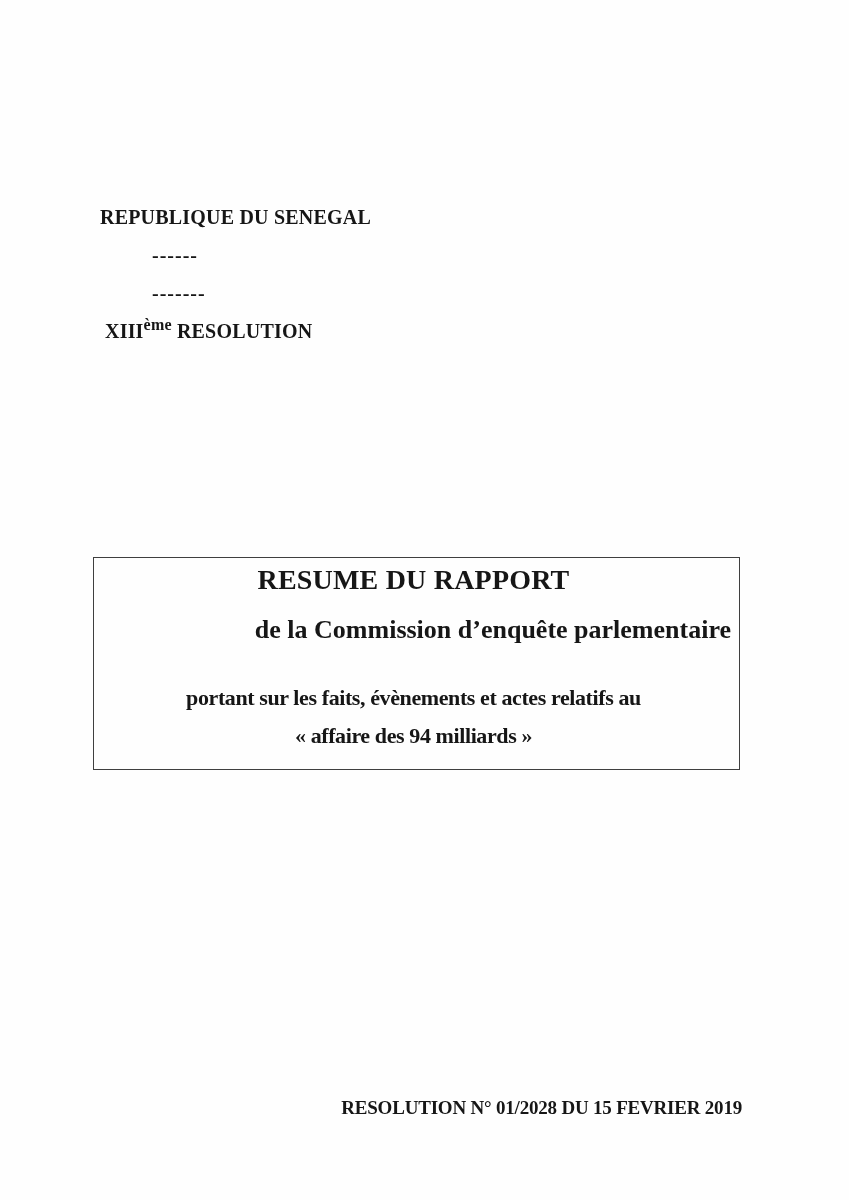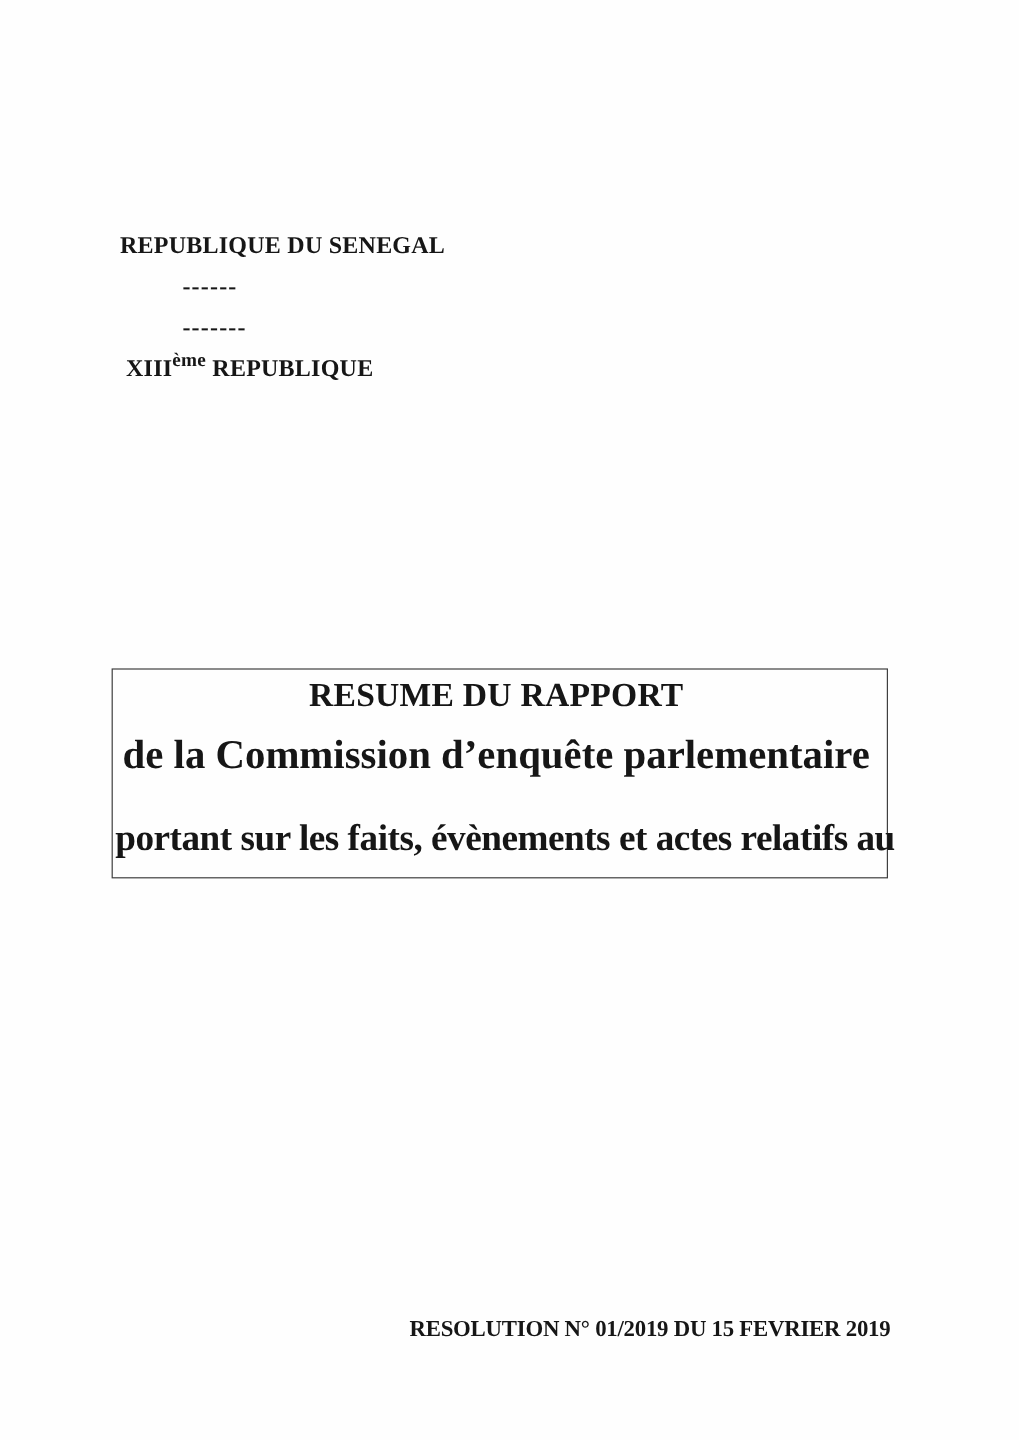--- a/index.html
+++ b/index.html
@@ -20,21 +20,21 @@
   .header-block {
     position: absolute;
     left: 100px;
     top: 190px;
     font-weight: 700;
     font-size: 20px;
     letter-spacing: 0.2px;
   }
   .header-line {
     line-height: 22px;
-    margin: 4px 0 12px 0;
+    margin: 16px 0 12px 0;
     white-space: nowrap;
   }
   .header-sep {
     margin-left: 52px;
     letter-spacing: 1px;
   }
   .legislature-line { margin-left: 5px; }
   .legislature-line sup {
     font-size: 16px;
     line-height: 0;
@@ -55,27 +55,28 @@
     padding: 5px 8px 14px 2px;
   }
   .box-title {
     font-size: 28px;
     line-height: 34px;
     margin: 0 0 17px 0;
     letter-spacing: 0.2px;
     white-space: nowrap;
   }
   .box-subtitle {
-    font-size: 34px;
+    font-size: 26px;
     line-height: 32px;
     margin: 0 0 16px 0;
     white-space: nowrap;
+    text-align: right;
   }
   .box-body {
-    font-size: 31px;
+    font-size: 22px;
     line-height: 38px;
     letter-spacing: -0.4px;
     margin-top: 33px;
   }
   .box-body-line {
     white-space: nowrap;
   }
 
   
   .footer-resolution {
@@ -90,26 +91,27 @@
 </style>
 </head>
 <body>
 
 <div class="document-page">
 
   <div class="header-block">
     <div class="header-line">REPUBLIQUE DU SENEGAL</div>
     <div class="header-line header-sep">------</div>
     <div class="header-line header-sep">-------</div>
-    <div class="header-line legislature-line"><span>XIII</span><sup>ème</sup><span> REPUBLIQUE</span></div>
+    <div class="header-line legislature-line"><span>XIII</span><sup>ème</sup><span> RESOLUTION</span></div>
   </div>
 
   <div class="title-box">
     <div class="box-title">RESUME DU RAPPORT</div>
     <div class="box-subtitle">de la Commission d’enquête parlementaire</div>
     <div class="box-body">
       <div class="box-body-line">portant sur les faits, évènements et actes relatifs au</div>
+      <div class="box-body-line">« affaire des 94 milliards »</div>
     </div>
   </div>
 
-  <div class="footer-resolution">RESOLUTION N° 01/2019 DU 15 FEVRIER 2019</div>
+  <div class="footer-resolution">RESOLUTION N° 01/2028 DU 15 FEVRIER 2019</div>
 
 </div>
 
 </body></html>

